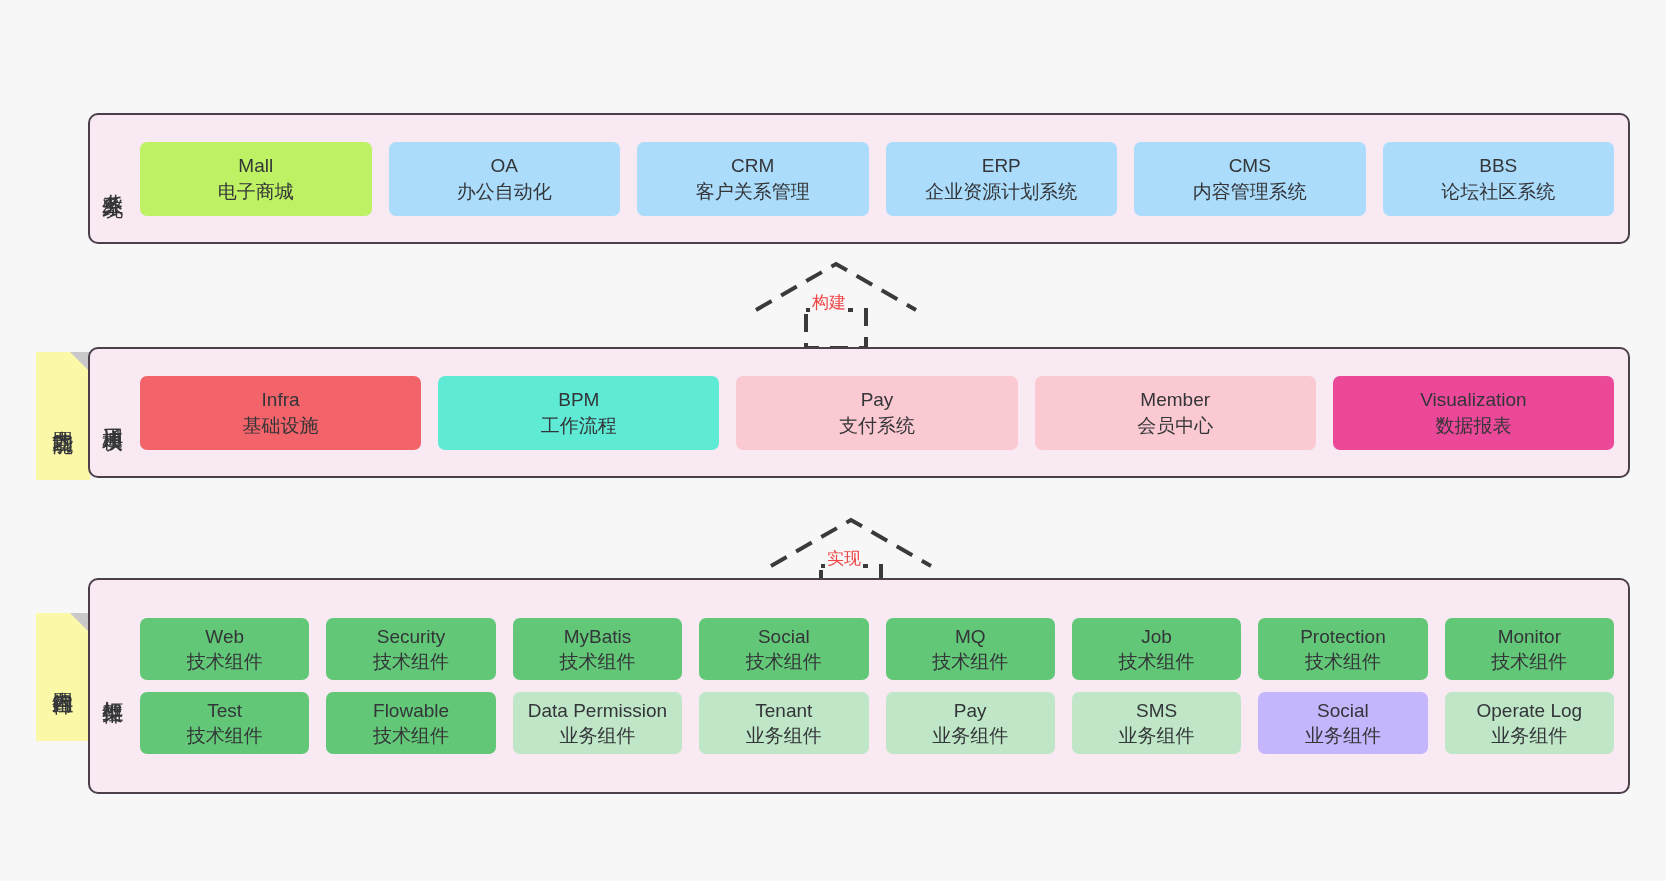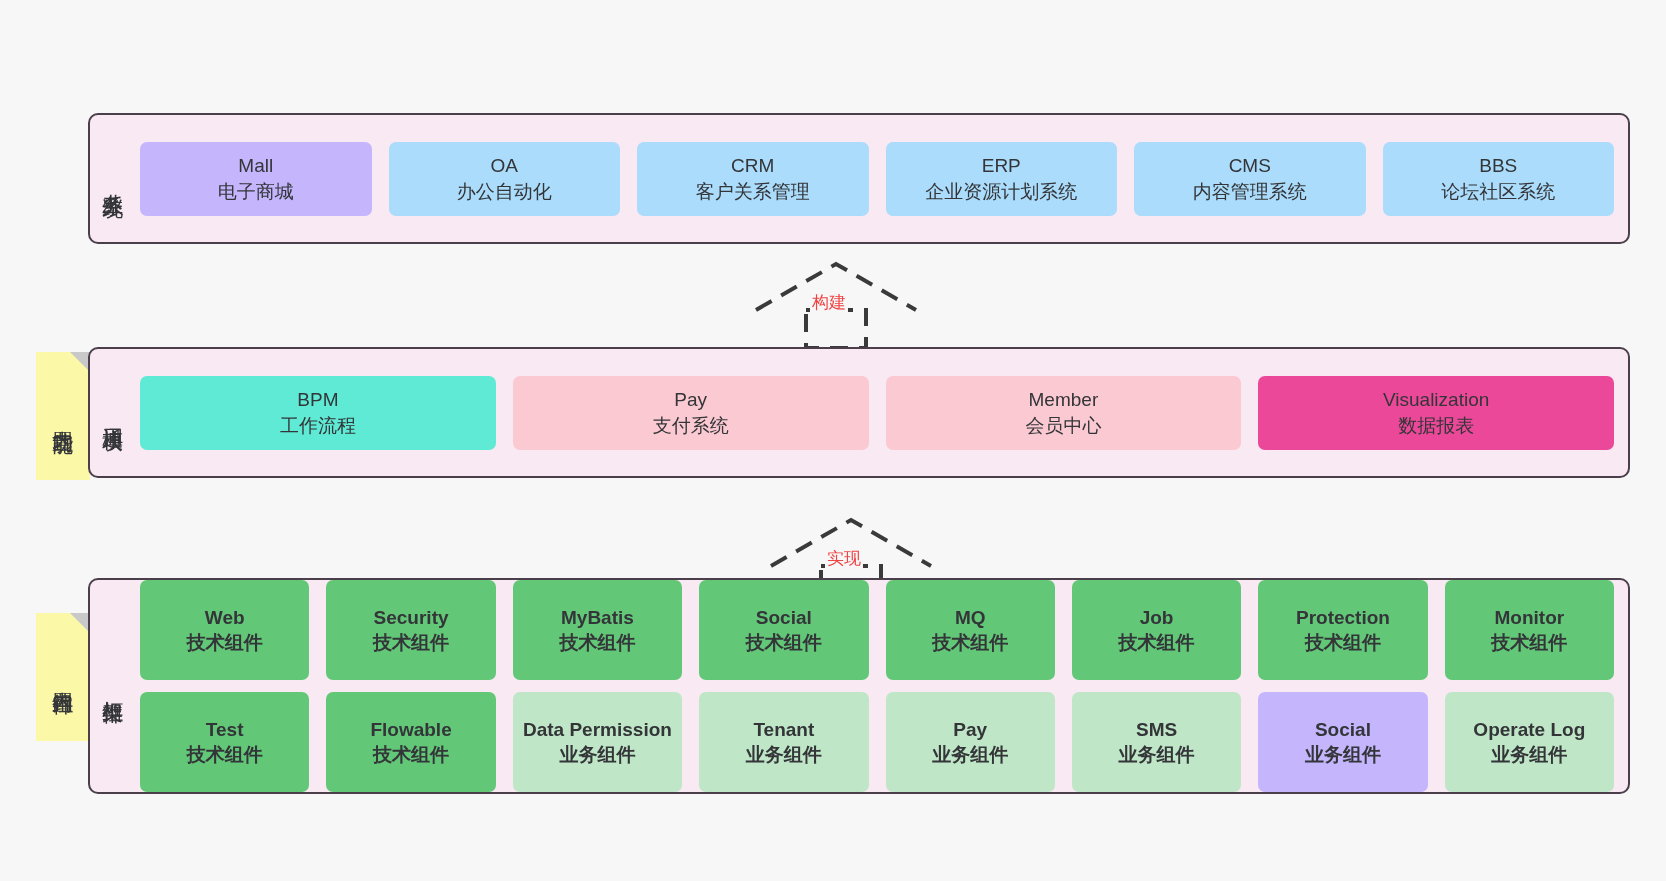--- a/index.html
+++ b/index.html
@@ -70,21 +70,21 @@
   .cell .cn { white-space: nowrap; }
 
   
   #layer-business { left: 88px; top: 113px; width: 1542px; height: 131px; }
   #layer-business .row { height: 74px; }
 
   #layer-modules  { left: 88px; top: 347px; width: 1542px; height: 131px; }
   #layer-modules .row { height: 74px; }
 
   #layer-framework{ left: 88px; top: 578px; width: 1542px; height: 216px; }
-  #layer-framework .row { height: 100px; font-weight: bold; }
+  #layer-framework .row { height: 62px; }
   #layer-framework .layer-body { gap: 12px; }
 
   
   .note {
     position: absolute;
     background: #fbf8a8;
     width: 54px;
     font-size: 21px;
     line-height: 1.22;
     letter-spacing: 1px;
@@ -125,21 +125,21 @@
 </style>
 </head>
 <body>
 
 <div class="canvas">
 
   <div class="layer" id="layer-business">
     <div class="layer-title">业务系统</div>
     <div class="layer-body">
       <div class="row">
-        <div class="cell" style="background:#c4b5fd">
+        <div class="cell" style="background:#bef264">
           <span class="en">Mall</span>
           <span class="cn">电子商城</span>
         </div>
         <div class="cell" style="background:#abdcfb">
           <span class="en">OA</span>
           <span class="cn">办公自动化</span>
         </div>
         <div class="cell" style="background:#abdcfb">
           <span class="en">CRM</span>
           <span class="cn">客户关系管理</span>
@@ -170,20 +170,24 @@
 
   <div class="note" id="note-functions">
     <span>内置功能</span>
     <span class="fold"></span>
   </div>
 
   <div class="layer" id="layer-modules">
     <div class="layer-title">通用模块</div>
     <div class="layer-body">
       <div class="row">
+        <div class="cell" style="background:#f2636a">
+          <span class="en">Infra</span>
+          <span class="cn">基础设施</span>
+        </div>
         <div class="cell" style="background:#5eead4">
           <span class="en">BPM</span>
           <span class="cn">工作流程</span>
         </div>
         <div class="cell" style="background:#fbc9d2">
           <span class="en">Pay</span>
           <span class="cn">支付系统</span>
         </div>
         <div class="cell" style="background:#fbc9d2">
           <span class="en">Member</span>

